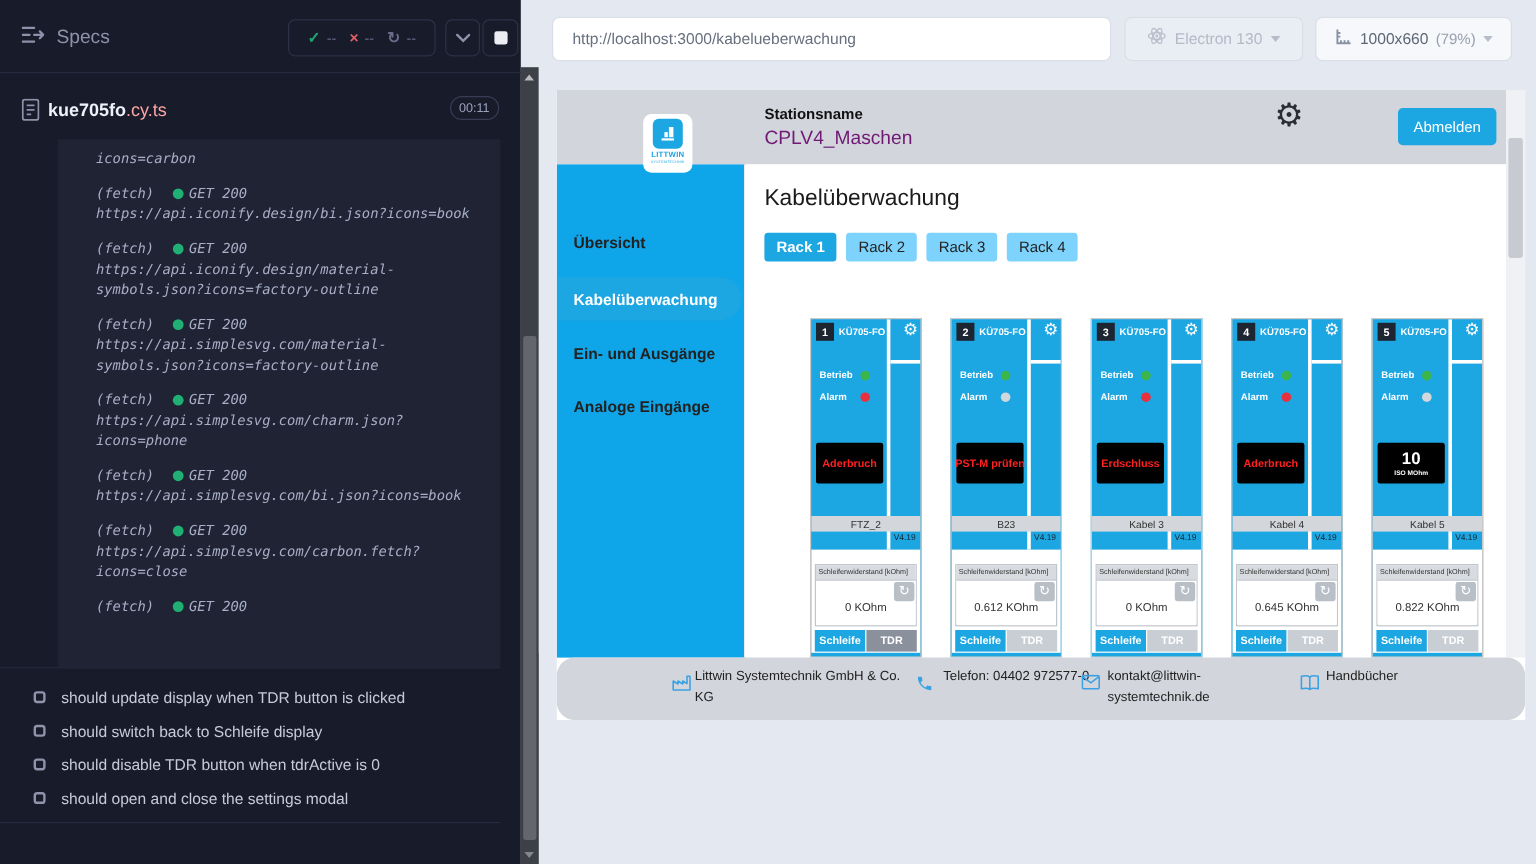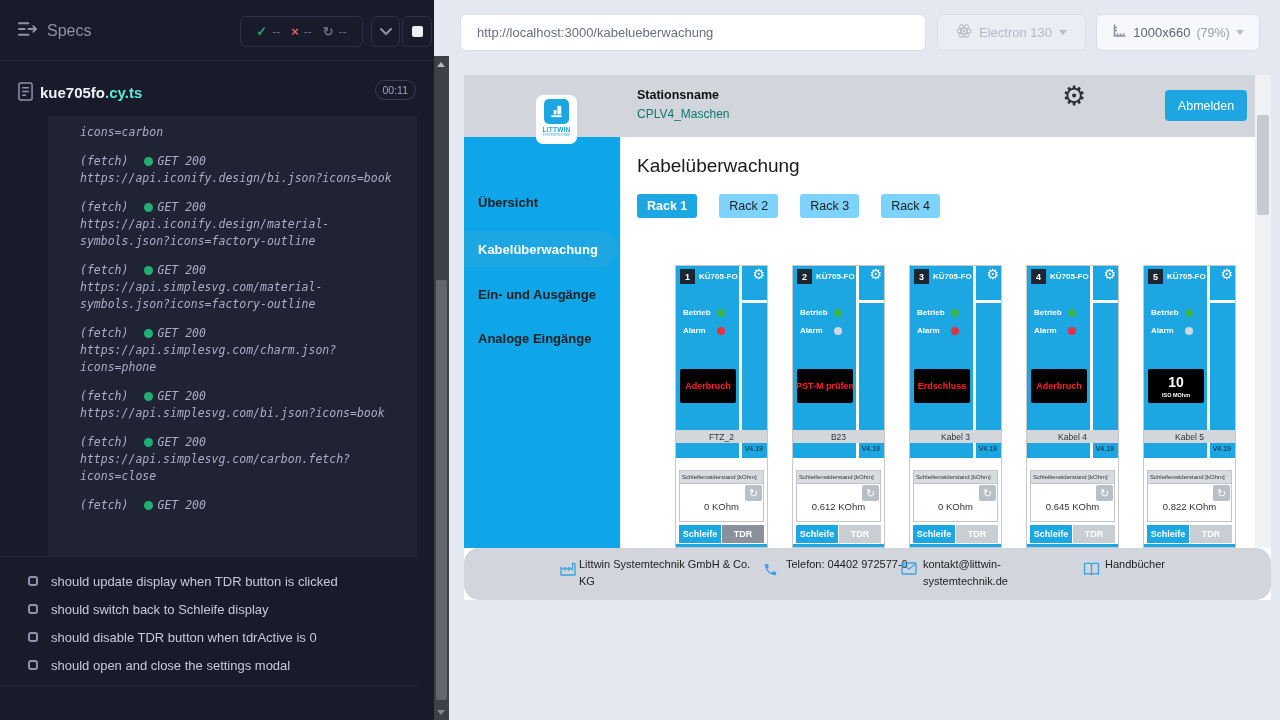--- a/index.html
+++ b/index.html
@@ -19,21 +19,21 @@
   .ic-pass{color:#1fa572;} .ic-fail{color:#e25f69;} .ic-run{color:#676c8a;font-weight:normal;}
   .ctrl-btn{position:absolute;top:16px;height:31px;border:1px solid #2d3146;border-radius:6px;
     display:flex;align-items:center;justify-content:center;cursor:pointer;background:none;}
   .btn-collapse{left:371px;width:29px;}
   .btn-stop{left:402px;width:30px;}
   .stop-square{width:11px;height:11px;background:#eceef4;border-radius:2px;}
 
   .spec-row{position:absolute;left:0;top:78px;width:434px;height:40px;}
   .spec-doc{position:absolute;left:18px;top:4px;}
   .spec-name{position:absolute;left:40px;top:6px;font-size:15px;font-weight:bold;color:#eff1fa;}
-  .spec-ext{font-weight:bold;color:#5eead4;}
+  .spec-ext{font-weight:normal;color:#fca5a5;}
   .spec-timer{position:absolute;right:18px;top:2px;border:1px solid #383d56;border-radius:11px;
     padding:3px 7px;font-size:10.5px;color:#9ba1bc;}
 
   .log{position:absolute;left:48px;top:116px;width:369px;height:440px;background:#1f2334;
     padding:8px 14px 8px 32px;overflow:hidden;}
   .log-entry{margin-bottom:12px;font-family:"DejaVu Sans Mono",monospace;font-style:italic;
     font-size:11.5px;color:#a8aec6;line-height:17px;}
   .log-head .lp{margin-right:16px;}
   .log-dot{display:inline-block;width:9px;height:9px;border-radius:50%;background:#21b074;
     margin-right:4px;vertical-align:-1px;font-style:normal;}
@@ -75,35 +75,35 @@
 
   .app-header{position:absolute;left:0;top:0;right:16px;height:62px;background:#d2d5db;}
   .logo{position:absolute;left:72px;top:20px;width:41px;height:49px;background:#fff;border-radius:7px;
     z-index:20;display:flex;flex-direction:column;align-items:center;padding-top:4px;}
   .logo-sq{width:25px;height:25px;background:#1ca6e2;border-radius:5px;display:flex;
     align-items:center;justify-content:center;}
   .logo-l1{font-size:6.5px;font-weight:bold;color:#1ca6e2;margin-top:2px;letter-spacing:.2px;}
   .logo-l2{font-size:3px;color:#1ca6e2;letter-spacing:.2px;}
   .station{position:absolute;left:173px;top:13px;}
   .station-label{font-size:12.5px;font-weight:bold;color:#111;}
-  .station-name{font-size:12px;color:#0f766e;margin-top:5px;text-align:center;}
+  .station-name{font-size:16px;color:#701a75;margin-top:5px;text-align:center;}
   .hdr-gear{position:absolute;left:598px;top:8px;font-size:27px;color:#2b2f33;cursor:pointer;line-height:1;}
   .logout-btn{position:absolute;right:8px;top:15px;width:82px;height:31px;background:#1ca6e2;
     border:none;border-radius:4px;color:#fff;font-size:12.5px;font-family:"Liberation Sans",sans-serif;cursor:pointer;}
 
   .app-sidebar{position:absolute;left:0;top:62px;width:157px;bottom:52px;background:#0ea5e9;
     border-right:1px solid #ececec;}
   .side-item{position:absolute;left:14px;font-size:13px;font-weight:bold;color:#222;cursor:pointer;}
   .side-item.active{left:0;width:154px;height:36px;background:#1ca6e2;border-radius:0 18px 18px 0;
     color:#fff;display:flex;align-items:center;padding-left:14px;}
   #si0{top:58px;} #si1{top:94px;} #si2{top:150px;} #si3{top:194px;}
 
   .app-content{position:absolute;left:157px;top:62px;right:16px;bottom:52px;background:#fff;overflow:hidden;}
   .page-title{position:absolute;left:16px;top:18px;font-size:19px;color:#1a1a1a;}
-  .tabs{position:absolute;left:16px;top:57px;display:flex;gap:22px;}
+  .tabs{position:absolute;left:16px;top:57px;display:flex;gap:8px;}
   .tab{height:24px;padding:0 10px;font-size:12.5px;display:flex;align-items:center;
     background:#7dd3fc;color:#222;border-radius:3px;cursor:pointer;}
   .tab.active{background:#1ca6e2;color:#fff;font-weight:bold;}
 
   .cards{position:absolute;left:54px;top:128px;display:flex;gap:24px;}
   .card{position:relative;width:93px;height:283px;background:#1ca6e2;border:1px solid #c8c8c8;overflow:hidden;}
   .card-num{position:absolute;left:4px;top:3px;width:15px;height:15px;background:#1d2531;color:#fff;
     font-size:9px;font-weight:bold;display:flex;align-items:center;justify-content:center;}
   .card-model{position:absolute;left:23px;top:6px;color:#fff;font-size:8px;font-weight:bold;}
   .card-gear{position:absolute;right:2px;top:0;color:#fff;font-size:14px;cursor:pointer;line-height:1.2;}

